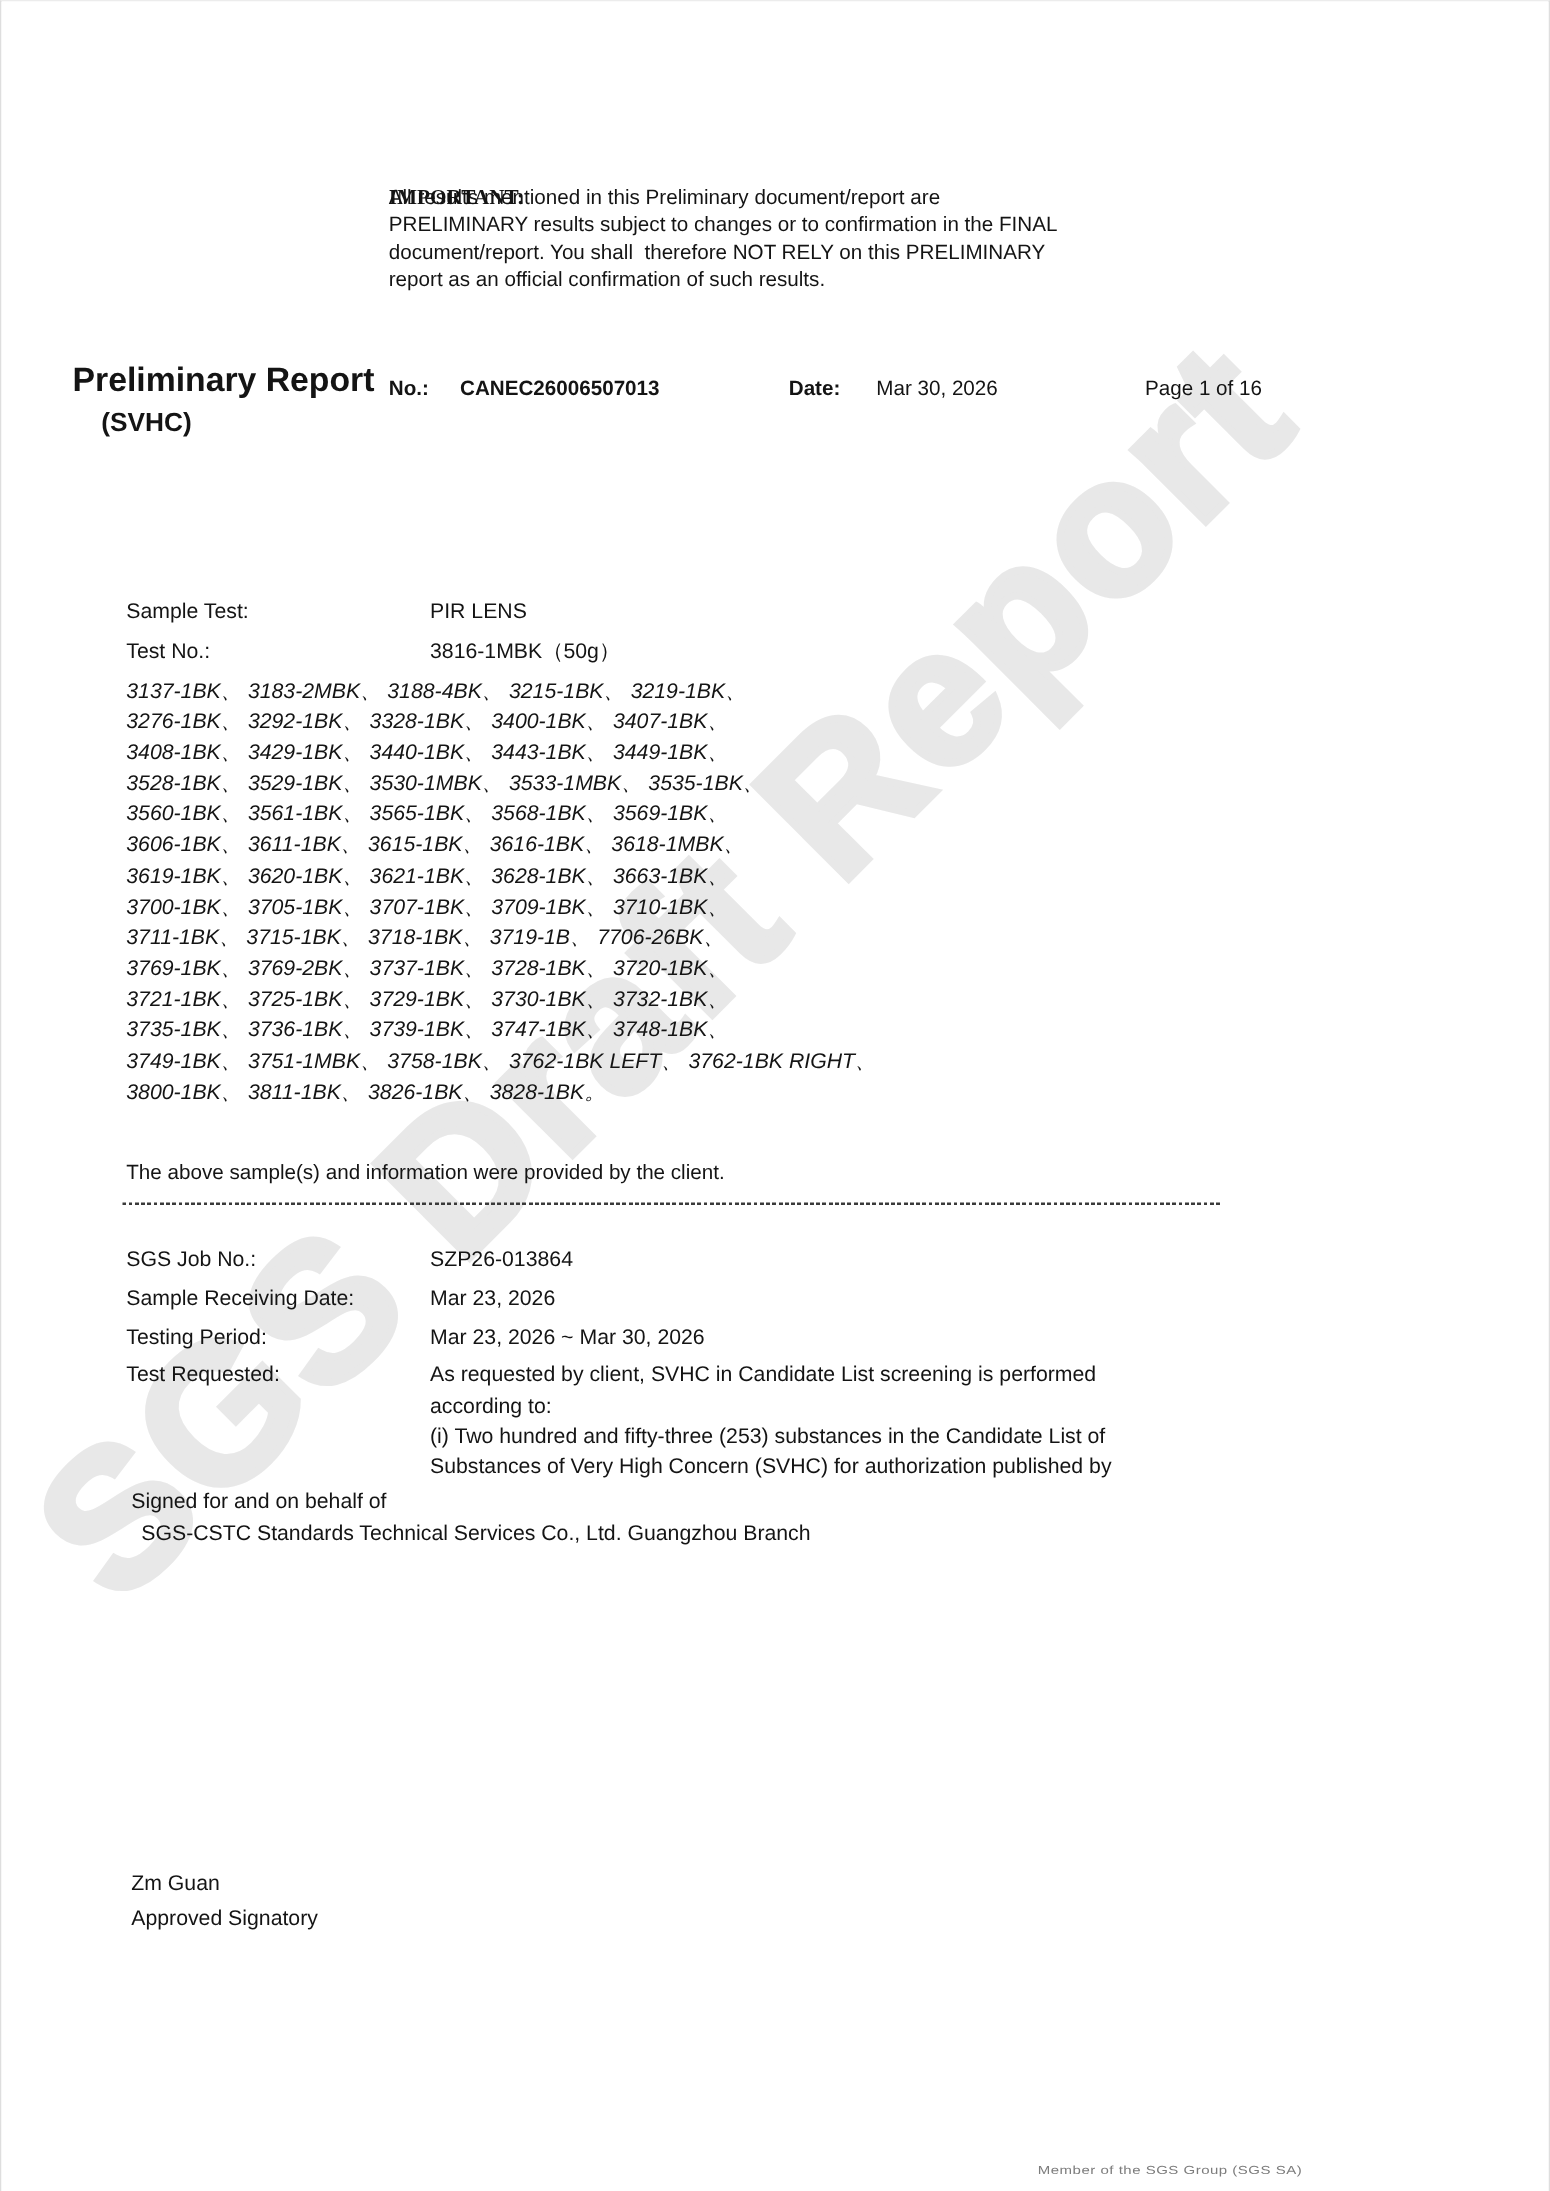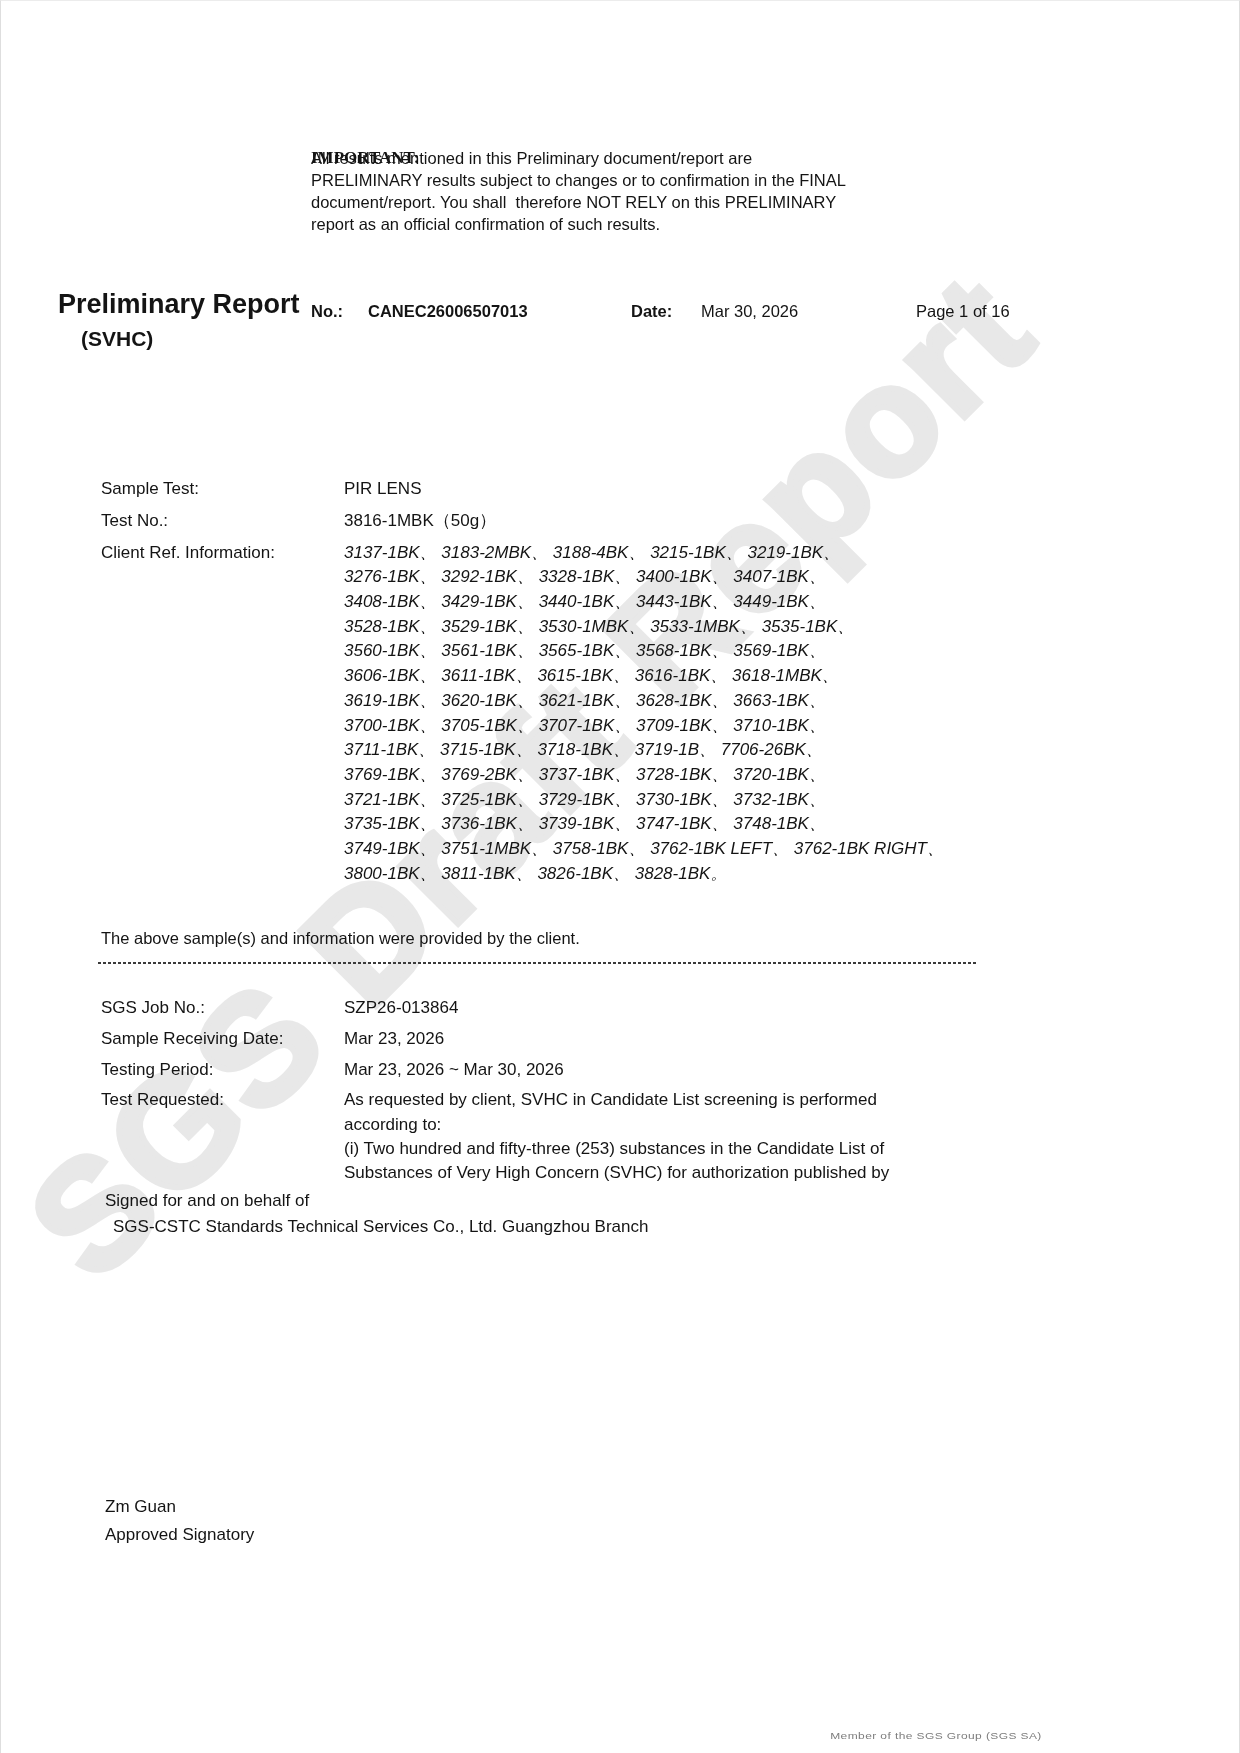--- a/index.html
+++ b/index.html
@@ -105,21 +105,20 @@
     <div class="info-block">
       <div class="info-row">
         <div class="info-label">Sample Test:</div>
         <div class="info-value">PIR LENS</div>
       </div>
       <div class="info-row">
         <div class="info-label">Test No.:</div>
         <div class="info-value">3816-1MBK（50g）</div>
       </div>
       <div class="info-row">
-        <div class="info-label">Client Ref. Information:</div>
         <div class="info-value ref-lines">
             <div>3137-1BK、 3183-2MBK、 3188-4BK、 3215-1BK、 3219-1BK、</div>
             <div>3276-1BK、 3292-1BK、 3328-1BK、 3400-1BK、 3407-1BK、</div>
             <div>3408-1BK、 3429-1BK、 3440-1BK、 3443-1BK、 3449-1BK、</div>
             <div>3528-1BK、 3529-1BK、 3530-1MBK、 3533-1MBK、 3535-1BK、</div>
             <div>3560-1BK、 3561-1BK、 3565-1BK、 3568-1BK、 3569-1BK、</div>
             <div>3606-1BK、 3611-1BK、 3615-1BK、 3616-1BK、 3618-1MBK、</div>
             <div>3619-1BK、 3620-1BK、 3621-1BK、 3628-1BK、 3663-1BK、</div>
             <div>3700-1BK、 3705-1BK、 3707-1BK、 3709-1BK、 3710-1BK、</div>
             <div>3711-1BK、 3715-1BK、 3718-1BK、 3719-1B、 7706-26BK、</div>

